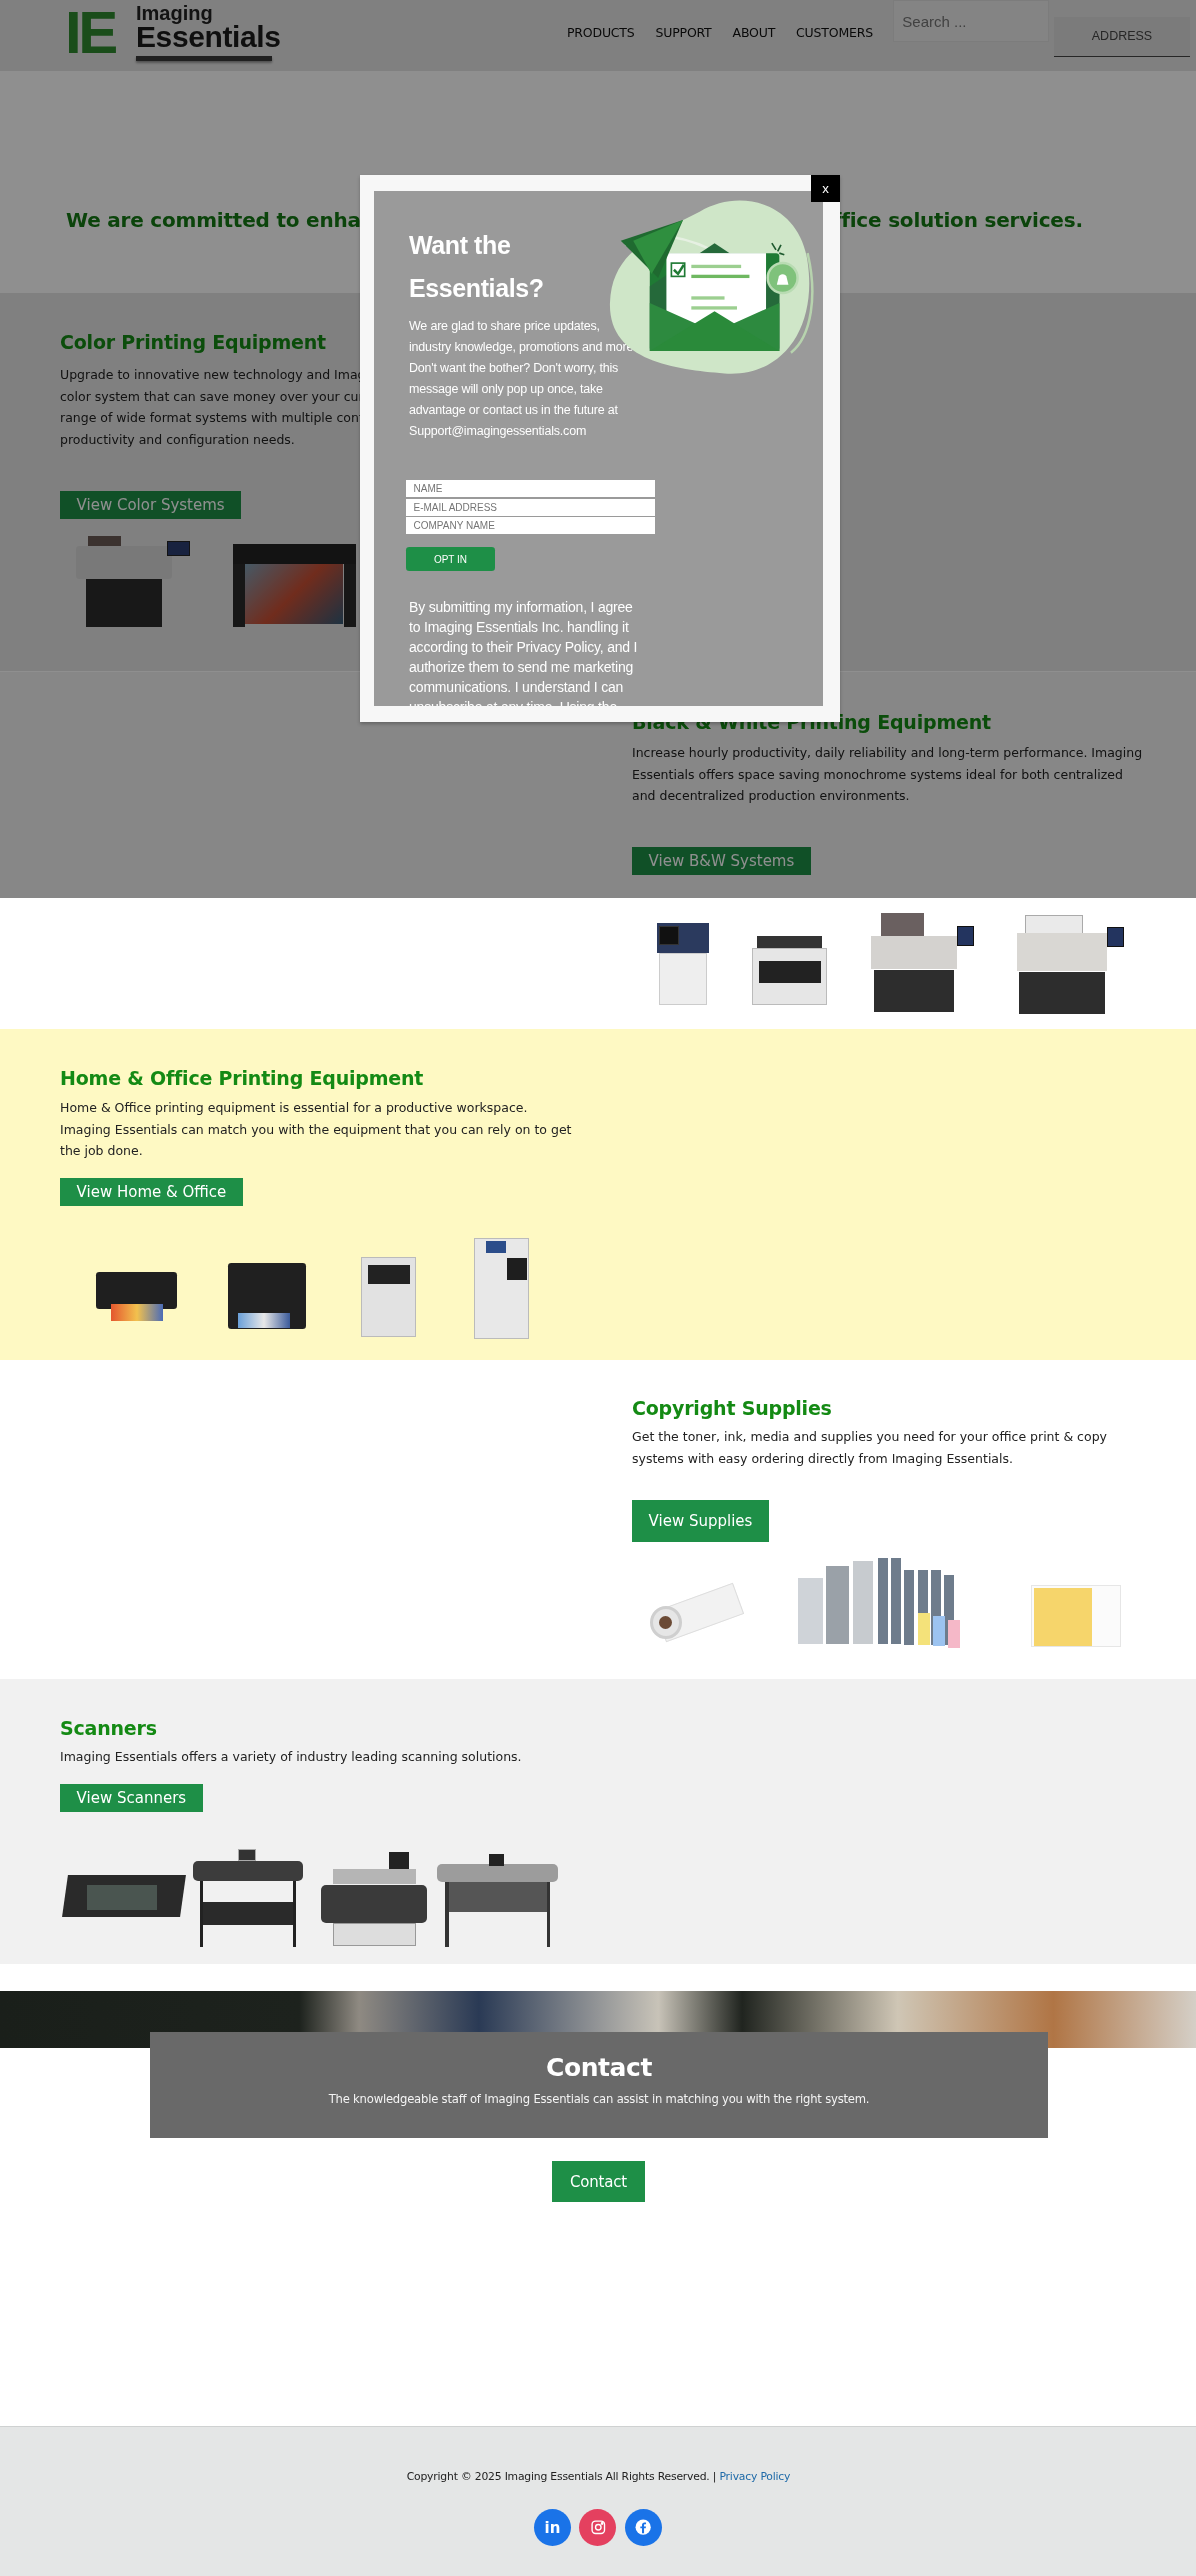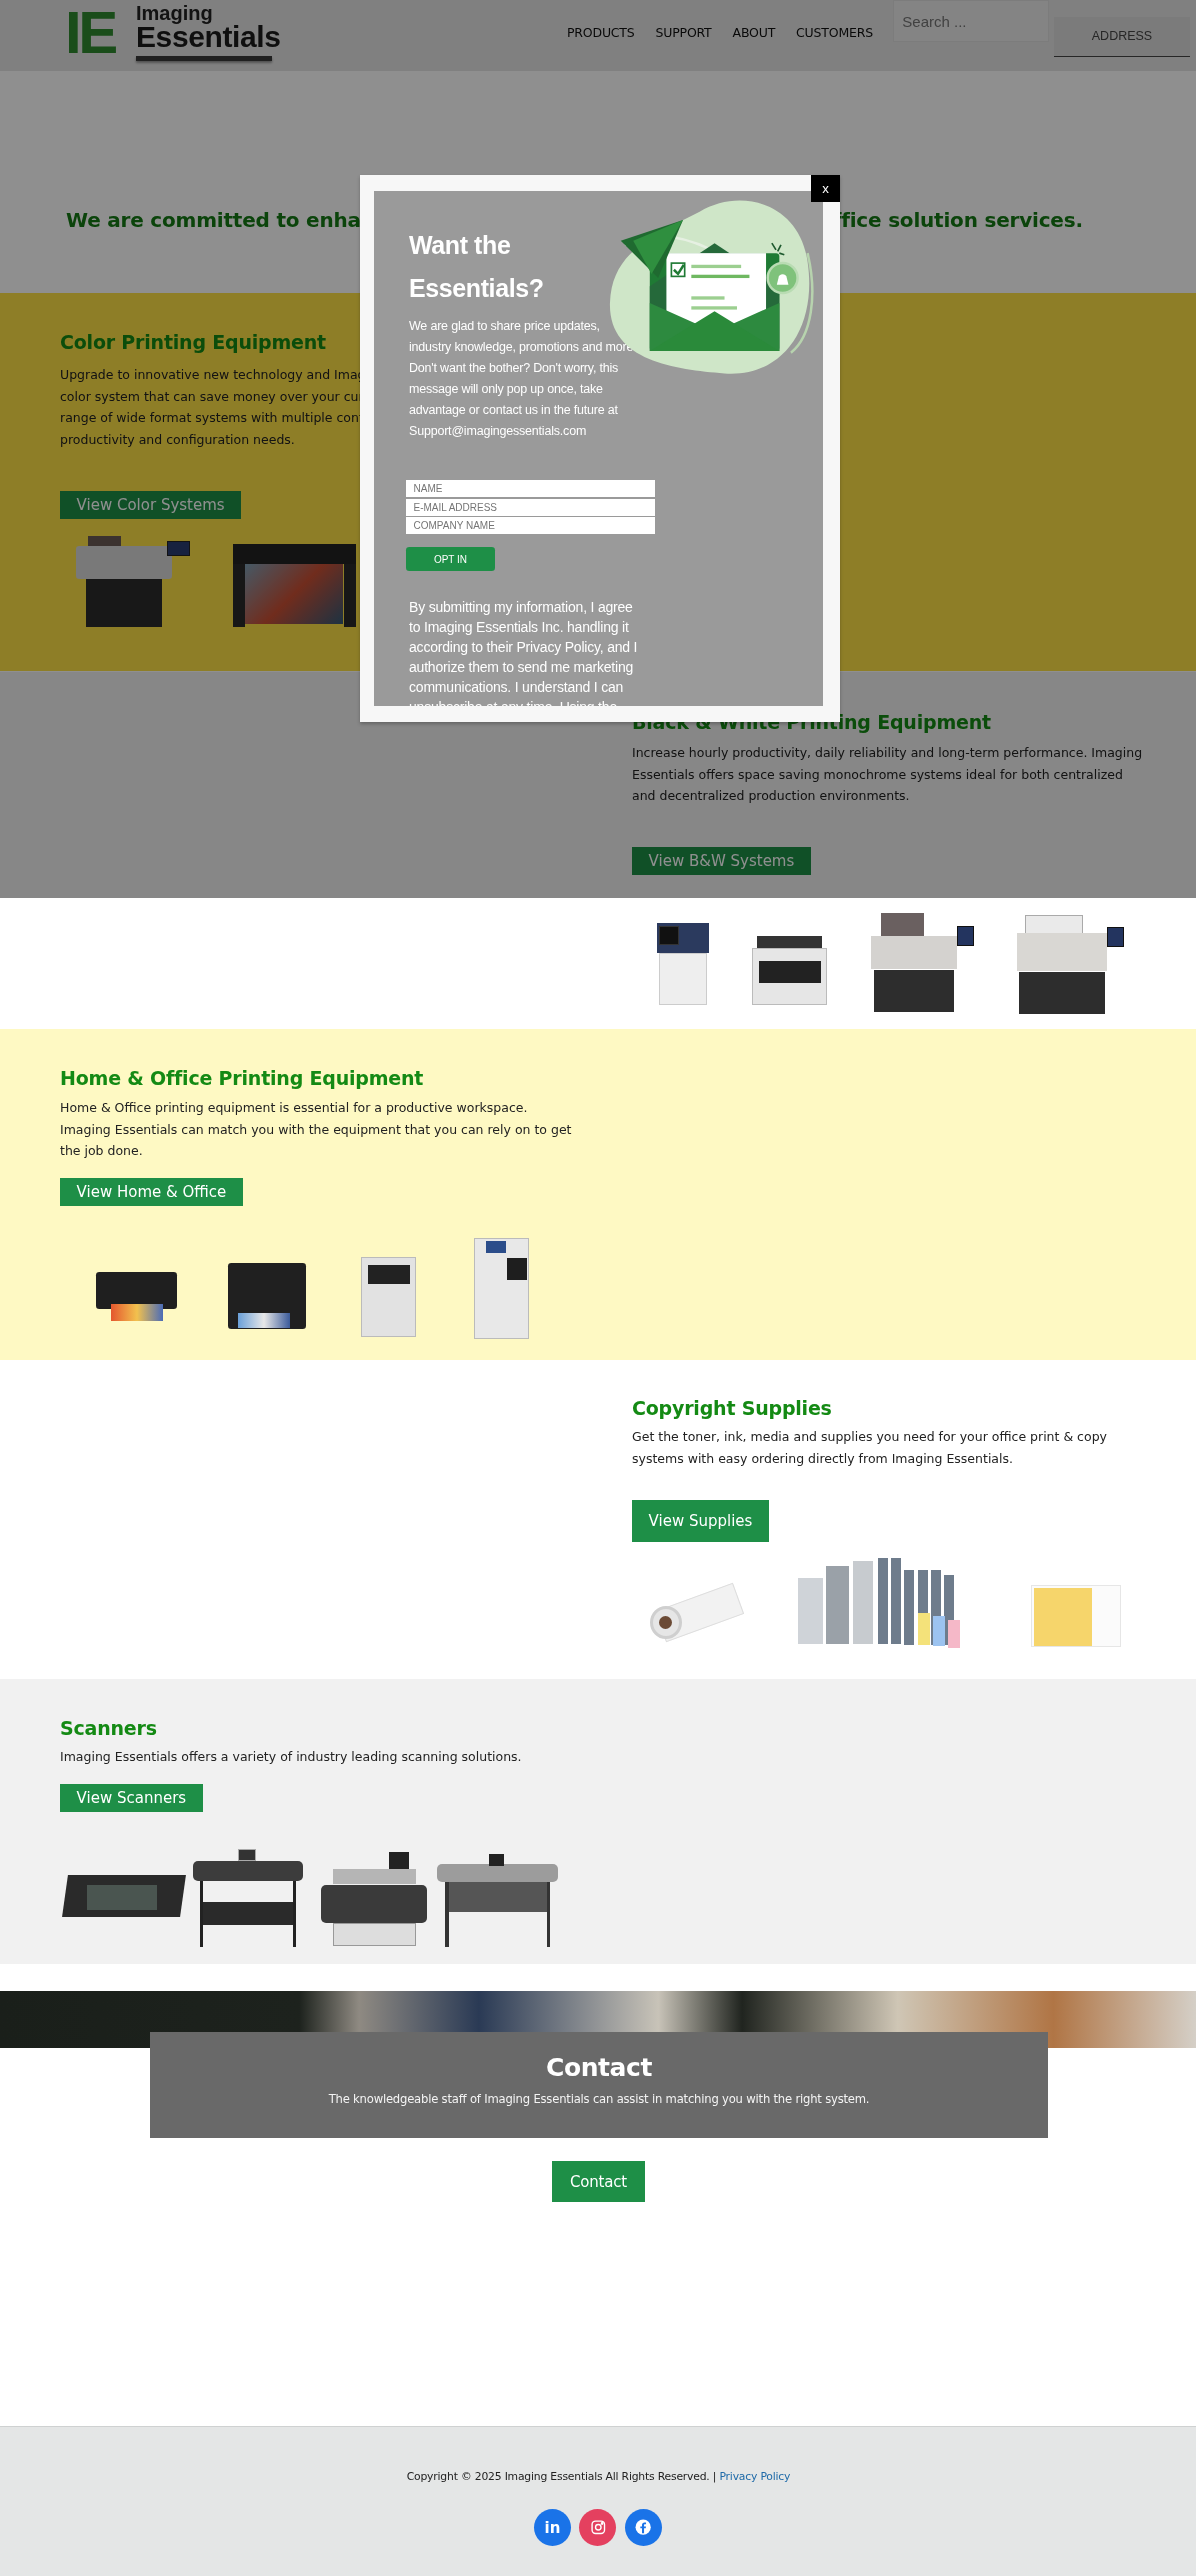--- a/index.html
+++ b/index.html
@@ -17,21 +17,21 @@
   .nav-item { font-family: "DejaVu Sans", sans-serif; font-size: 12.5px; color: #111; margin-right: 21px; letter-spacing: -0.2px; cursor: pointer; }
   .search-input { position: absolute; left: 893px; top: 0; width: 156px; height: 42px; background: #ececec; border: 0.8px solid #ddd; padding: 0 8.3px; font-family: "Liberation Sans", sans-serif; font-size: 15px; color: #555; }
   .search-btn { position: absolute; left: 1054px; top: 16.6px; width: 136px; height: 40px; background: #dcdcdc; border: none; border-bottom: 1.7px solid #444; font-family: "Liberation Sans", sans-serif; font-size: 12.5px; color: #444; }
 
   
   .hero { position: absolute; left: 0; top: 71px; width: 1197px; height: 223px; background: #ffffff; }
   .tagline { position: absolute; left: 66px; top: 137px; font-family: "DejaVu Sans", sans-serif; font-weight: bold; font-size: 20px; color: #157a15; white-space: nowrap; letter-spacing: -0.2px; }
 
   
   .section { position: absolute; left: 0; width: 1197px; }
-  .sec-color { top: 293px; height: 378px; background: #fde047; }
+  .sec-color { top: 293px; height: 378px; background: #e5e5e5; }
   .sec-bw { top: 672px; height: 357px; background: #ffffff; }
   .sec-bw-top { position: absolute; left: 0; top: 0; width: 1197px; height: 226px; background: #f1f1f1; }
   .sec-home { top: 1029px; height: 331px; background: #fef9c3; }
   .sec-supplies { top: 1360px; height: 319px; background: #ffffff; }
   .sec-scanners { top: 1679px; height: 285px; background: #f1f1f1; }
 
   .sec-title { position: absolute; font-family: "DejaVu Sans", sans-serif; font-weight: bold; font-size: 19px; color: #148a14; letter-spacing: -0.2px; white-space: nowrap; }
   .sec-desc { position: absolute; font-family: "DejaVu Sans", sans-serif; font-size: 12.5px; line-height: 21.6px; color: #222; }
   .sec-btn { position: absolute; height: 28px; background: #1e8f47; color: #ffffff; font-family: "DejaVu Sans", sans-serif; font-size: 15px; line-height: 28px; padding: 0 16.6px; border: none; white-space: nowrap; cursor: pointer; }
 

